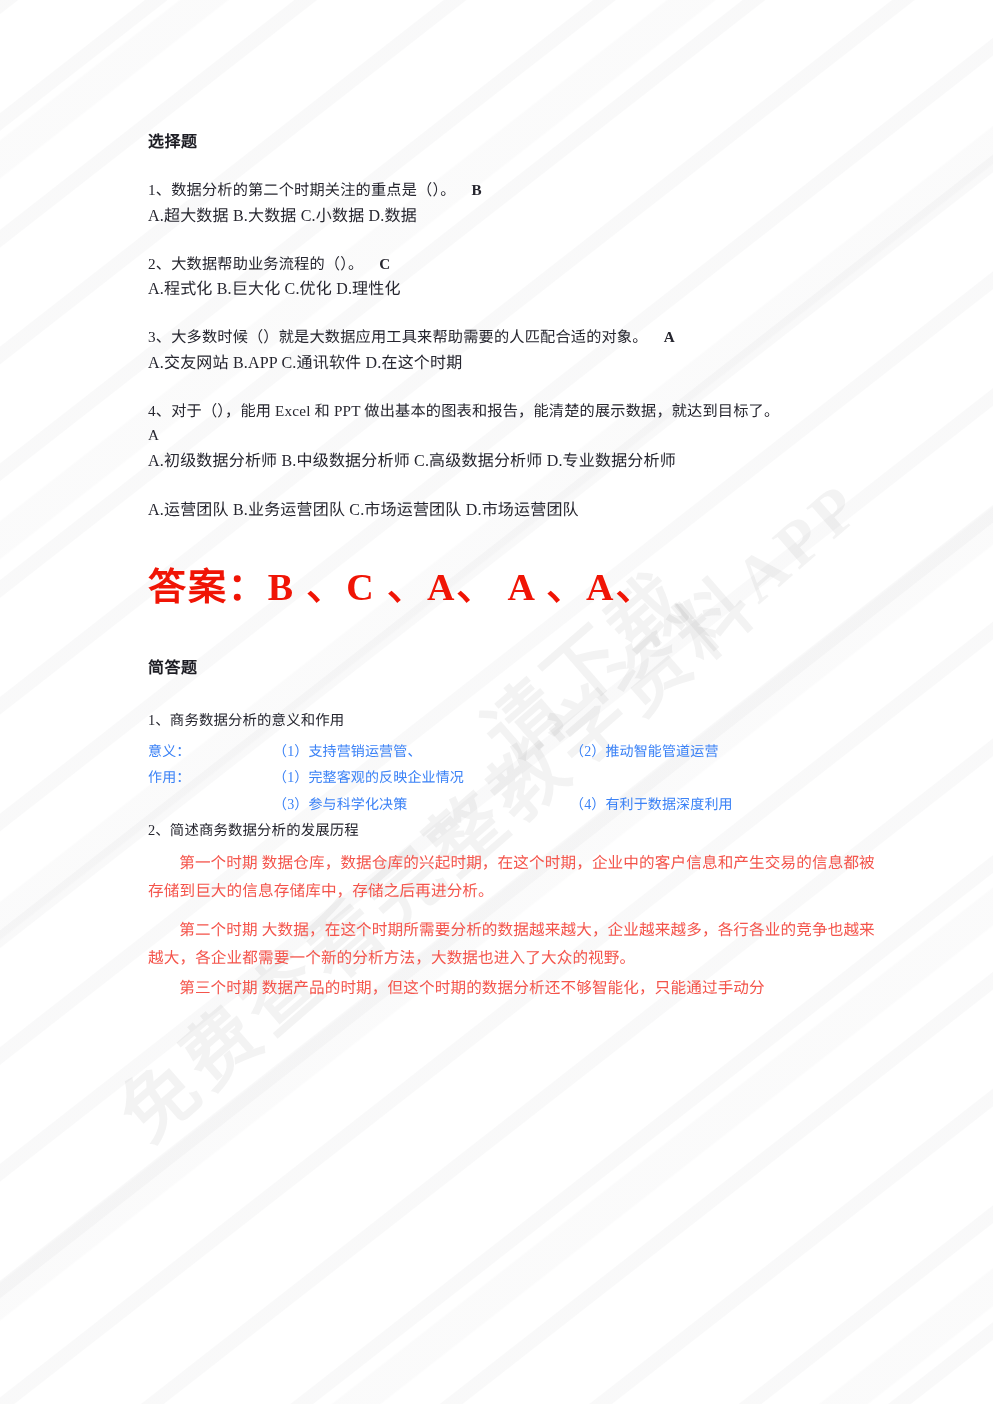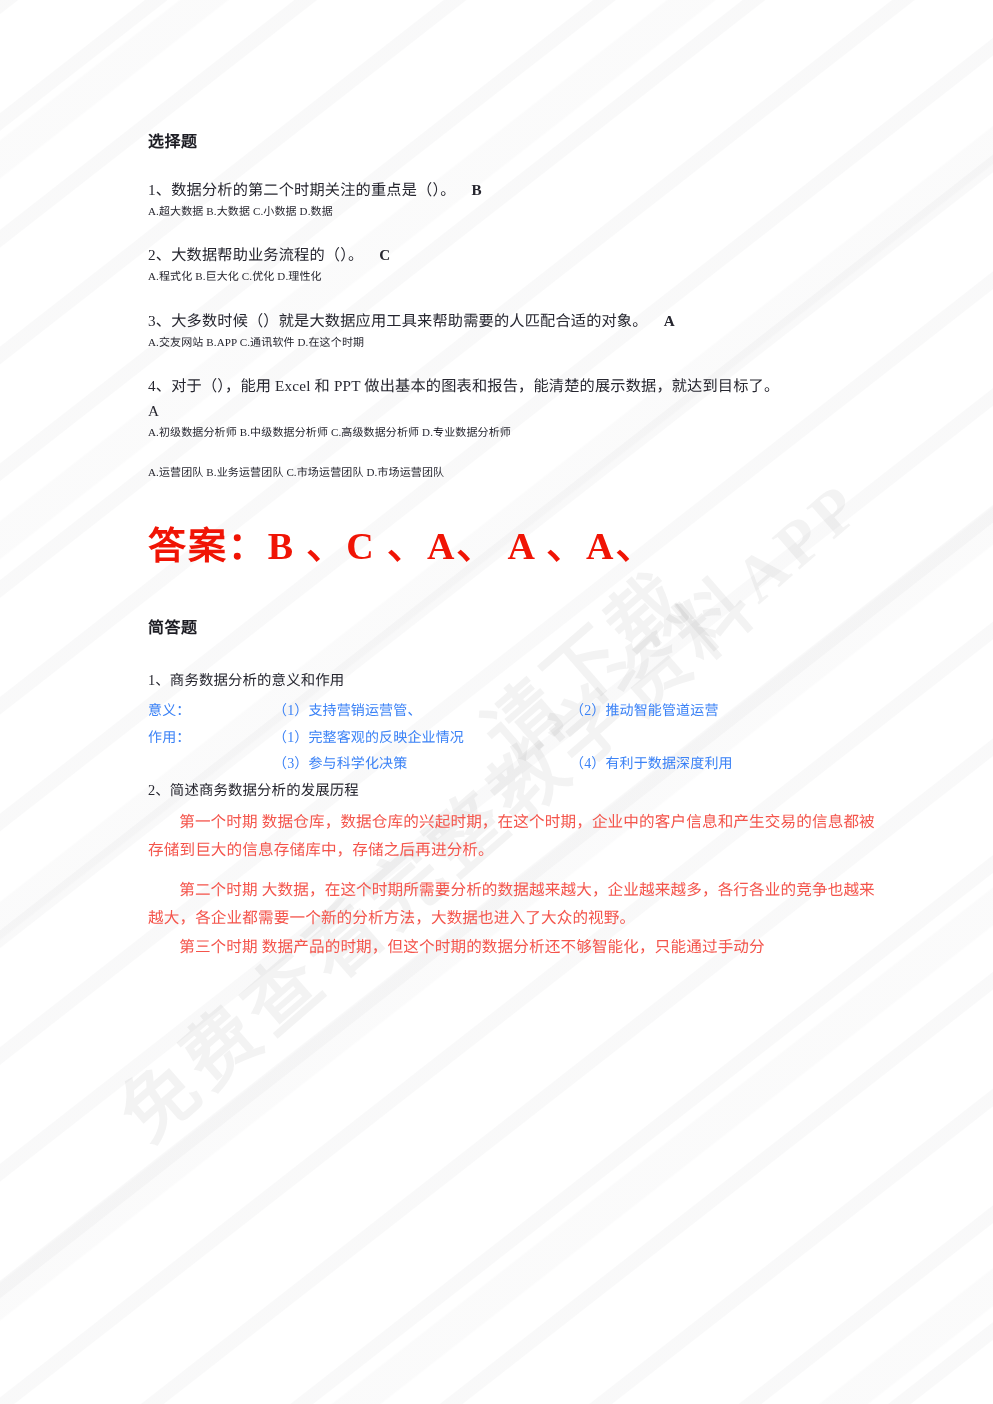--- a/index.html
+++ b/index.html
@@ -109,21 +109,21 @@
   .q-block {
     margin-bottom: 23px;
   }
   .q-line {
     font-size: 15.2px;
     color: #26262f;
     line-height: 1.62;
     letter-spacing: 0.012em;
   }
   .q-options {
-    font-size: 11px;
+    font-size: 16px;
     color: #26262f;
     line-height: 1.62;
     letter-spacing: 0.012em;
   }
   .q-answer-inline {
     margin-left: 16px;
     font-weight: 600;
   }
 
   .answers-banner {

